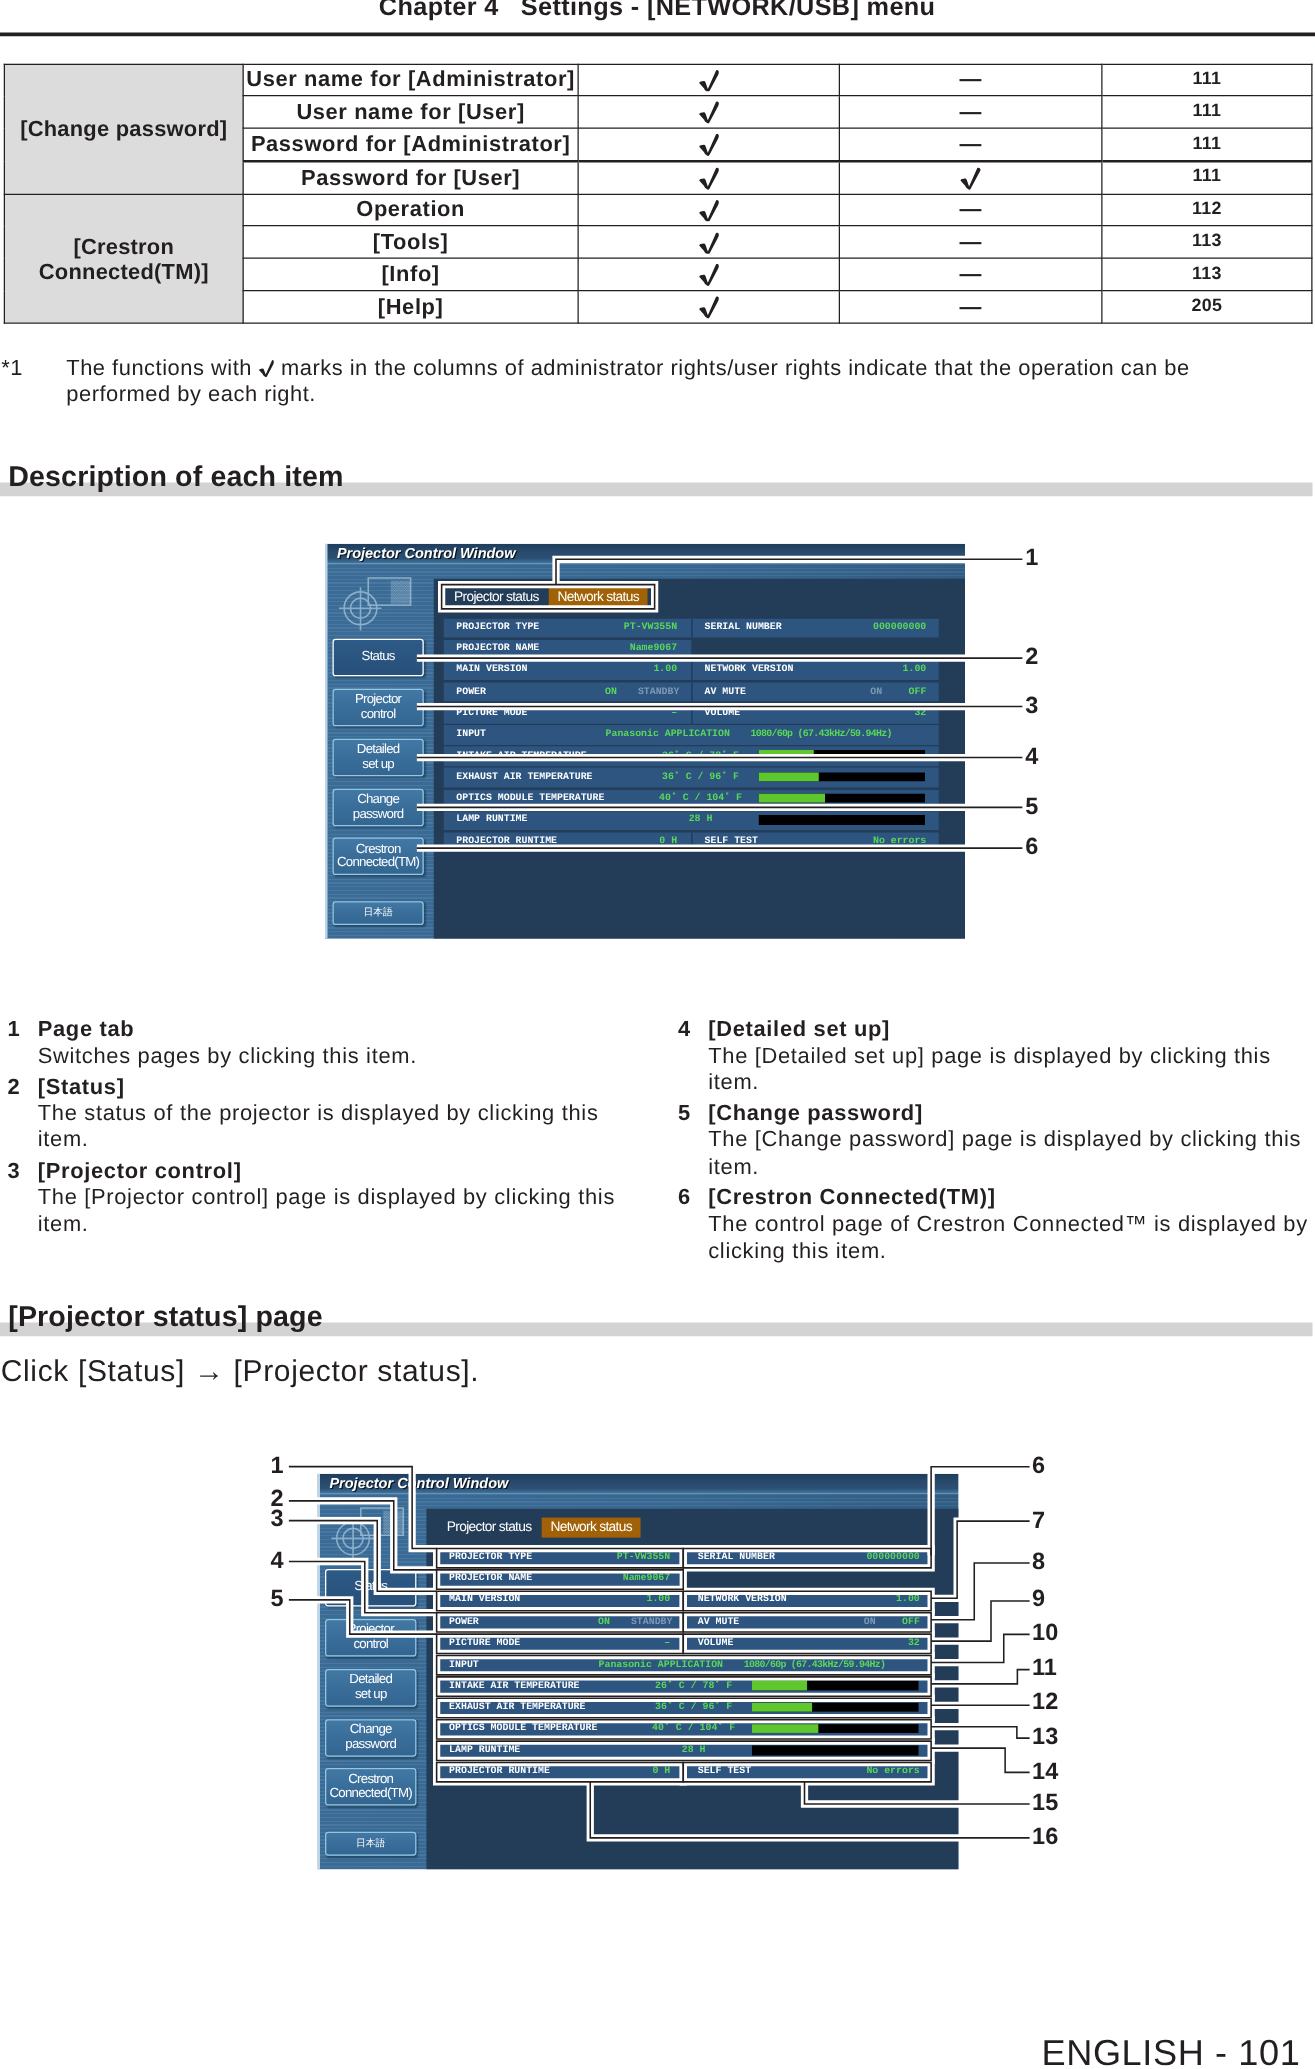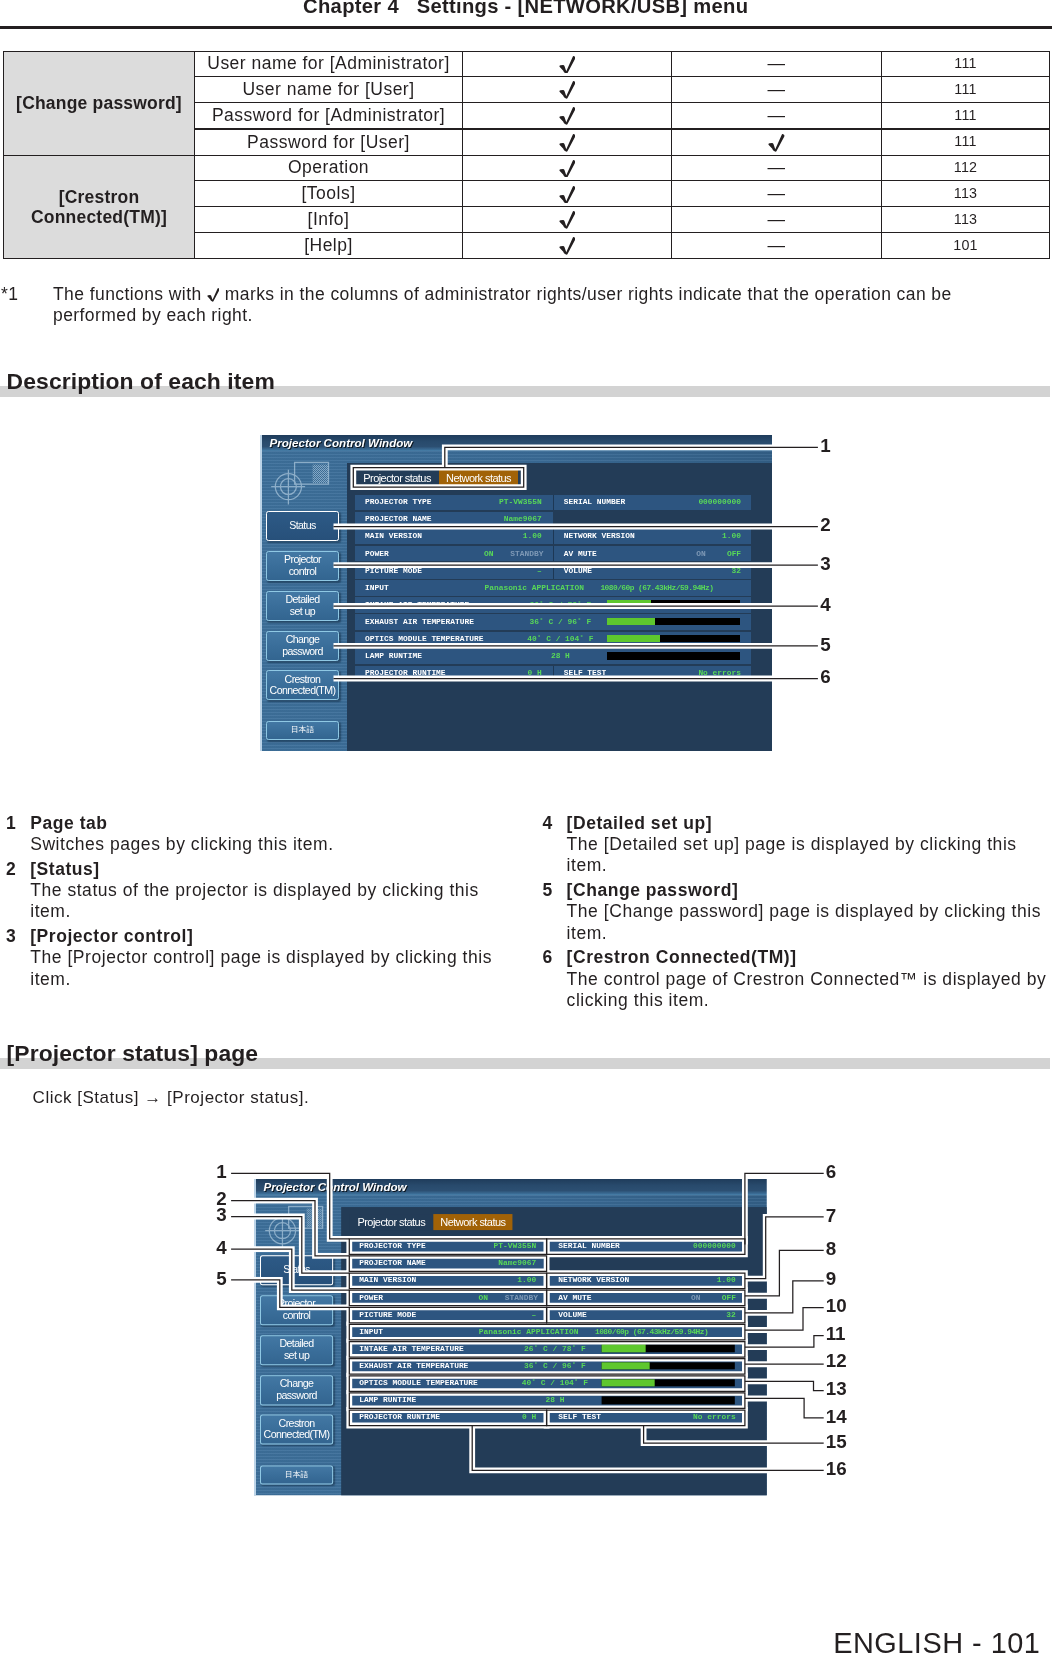--- a/index.html
+++ b/index.html
@@ -11,21 +11,21 @@
   
   #page-header{position:absolute;left:0;top:0;width:1052px;height:27px;}
   #header-title{position:absolute;left:303.1px;top:-3.6px;text-align:left;line-height:1;
                 font-size:20.2px;font-weight:bold;letter-spacing:0.3px;white-space:pre;}
   #header-rule{position:absolute;left:0;top:26.4px;width:1052px;height:2.6px;background:#231f20;}
 
   
   #perm-table{position:absolute;left:3px;top:50.5px;width:1046px;border-collapse:collapse;
               table-layout:fixed;}
   #perm-table td{border:1px solid #231f20;height:24.8px;padding:0;vertical-align:middle;
-                 text-align:center;font-size:17.5px;line-height:1.1;letter-spacing:0.48px;}
+                 text-align:center;font-size:17.5px;line-height:1.1;letter-spacing:0.48px;font-weight:bold;}
   #perm-table td.cat{background:#dcdcdc;font-weight:bold;font-size:17.5px;letter-spacing:0.2px;line-height:20px;}
   #perm-table td.pageno{font-size:14.3px;letter-spacing:0.2px;}
   #perm-table tr.thick-top td{border-top:2px solid #231f20;}
   #perm-table td.check{font-size:17.5px;}
   #perm-table td.check .ckm{width:16.5px;height:17.6px;vertical-align:-3.6px;}
 
   
   #footnote{position:absolute;left:1px;top:284px;width:1038px;font-size:17.5px;line-height:21px;letter-spacing:0.42px;}
   #footnote .fn-mark{position:absolute;left:0;top:0;width:34px;}
   #footnote .fn-body{margin-left:52px;}
@@ -42,21 +42,21 @@
   
   .legend{position:absolute;font-size:17.5px;line-height:21.3px;letter-spacing:0.55px;}
   .legend .item{position:relative;margin-bottom:3.6px;}
   .legend .num{position:absolute;left:0;top:0;font-weight:bold;letter-spacing:0;}
   .legend .txt{margin-left:24.2px;}
   .legend .txt b{font-weight:bold;}
   #legend-left{left:6px;top:812.5px;width:492px;}
   #legend-right{left:542.4px;top:812.5px;width:507px;}
 
   
-  .para{position:absolute;font-size:17px;line-height:20.9px;letter-spacing:0.52px;margin-left:32px;}
+  .para{position:absolute;font-size:24px;line-height:20.9px;letter-spacing:0.52px;}
   #para-click{left:0.6px;top:1087.5px;}
 
   
   .fig{position:absolute;}
   .calnum{position:absolute;font-size:18.8px;font-weight:bold;color:#231f20;line-height:1;white-space:nowrap;}
 
   
   #footer{position:absolute;right:3.6px;top:1628.6px;font-size:28.9px;letter-spacing:0.5px;line-height:1;}
 
   
@@ -169,21 +169,21 @@
               </svg></span></td>
           <td class="check">—</td>
           <td class="pageno">113</td>
         </tr>
         <tr>
           <td>[Help]</td>
           <td class="check"><span class="ckm"><svg viewBox="0 0 100 107" xmlns="http://www.w3.org/2000/svg">
                 <path d="M3 65 Q1 57 10 56 L24 54 Q31 54 33 61 L44 92 L84 3 Q87 -2 92 1 L97 5 Q101 9 99 15 L51 105 Q48 109 42 107 L32 100 Q28 97 26 90 Z" fill="#231f20"></path>
               </svg></span></td>
           <td class="check">—</td>
-          <td class="pageno">101</td>
+          <td class="pageno">205</td>
         </tr>
       </tbody>
     </table>
 
   <div id="footnote">
     <span class="fn-mark">*1</span>
     <div class="fn-body" id="footnote-text">The functions with <span class="ckm"><svg viewBox="0 0 100 107" xmlns="http://www.w3.org/2000/svg">
             <path d="M3 65 Q1 57 10 56 L24 54 Q31 54 33 61 L44 92 L84 3 Q87 -2 92 1 L97 5 Q101 9 99 15 L51 105 Q48 109 42 107 L32 100 Q28 97 26 90 Z" fill="#231f20"></path>
           </svg></span> marks in the columns of administrator rights/user rights indicate that the operation can be performed by each right.</div>
   </div>

